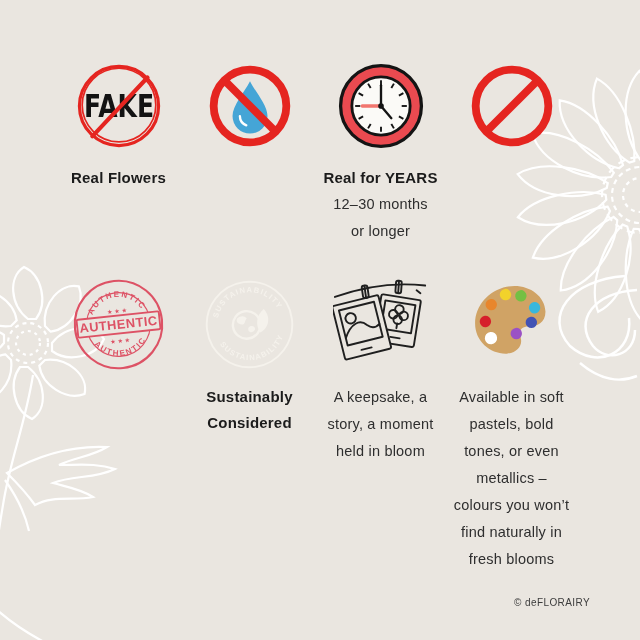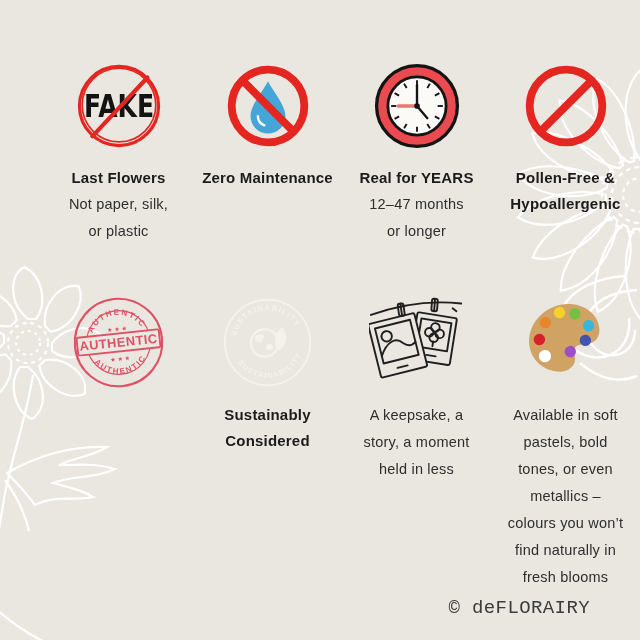--- a/index.html
+++ b/index.html
@@ -5,35 +5,35 @@
   html,body { margin:0; padding:0; }
   body {
     width:640px; height:640px; position:relative; overflow:hidden;
     background:#eae6e0;
     font-family:"Liberation Sans", sans-serif;
   }
   .decor { position:absolute; z-index:0; pointer-events:none; }
   .decor path, .decor circle { stroke:#ffffff; fill:none; }
   .grid {
     position:absolute; left:53px; top:58px; width:524px; z-index:1;
-    display:grid; grid-template-columns:repeat(4,131px); grid-template-rows:219px auto;gap:18px;
+    display:grid; grid-template-columns:repeat(4,131px); grid-template-rows:219px auto;
   }
   .cell { display:flex; flex-direction:column; align-items:center; }
   .icon-box { height:95px; width:95px; display:flex; align-items:center; justify-content:center; margin-bottom:12px; flex:0 0 auto; }
   .title {
     font-size:15px; font-weight:700; color:#1b1b1b; line-height:26px;
     white-space:pre-line; text-align:center; width:190px; letter-spacing:0.2px; flex:0 0 auto;
   }
   .body-text {
     font-size:14.5px; font-weight:400; color:#2e2e2e; line-height:27px;
     white-space:pre-line; text-align:center; width:190px; letter-spacing:0.2px;
   }
   .footer {
     position:absolute; right:50px; top:597px; z-index:1;
-    font-family:Liberation Mono, monospace; font-size:19px; color:#3c3c3c; letter-spacing:0.4px;
+    font-family:Liberation Sans, sans-serif; font-size:10px; color:#3c3c3c; letter-spacing:0.4px;
   }
 </style>
 </head>
 <body>
 
 <svg class="decor" style="right:-55px; top:30px;" width="270" height="330" viewBox="0 0 270 330">
   <defs>
     <path id="dpetal" d="M34,0 C58,-20 102,-24 124,-5 C104,14 60,16 34,5 Z"></path>
   </defs>
   <g stroke-width="2.2">
@@ -92,35 +92,32 @@
     <div class="icon-box">
       <svg width="92" height="92" viewBox="0 0 100 100">
         <g fill="none" stroke="#e52520">
           <circle cx="50" cy="50" r="43" stroke-width="3.5"></circle>
           <circle cx="50" cy="49" r="40" stroke-width="1.8"></circle>
         </g>
         <text transform="translate(50,62) scale(0.8,1)" text-anchor="middle" font-size="34" font-weight="bold" fill="#131313" font-family="DejaVu Sans, sans-serif">FAKE</text>
         <line x1="21" y1="83" x2="81" y2="19" stroke="#e52520" stroke-width="4.5" stroke-linecap="round"></line>
       </svg>
     </div>
-    <div class="title">Last Flowers</div>
-    <div class="body-text">Not paper, silk,
-or plastic</div>
+    <div class="title">Real Flowers</div>
   </div>
 
   <div class="cell">
     <div class="icon-box">
       <svg width="92" height="92" viewBox="0 0 100 100">
         <path d="M50,23 C56,35 69,49 69,61 A19,19 0 0 1 31,61 C31,49 44,35 50,23 Z" fill="#45a5d6"></path>
         <path d="M39,61 a11,11 0 0 0 7,10" stroke="#ffffff" stroke-width="2.5" fill="none" stroke-linecap="round"></path>
         <circle cx="50" cy="50" r="39.5" fill="none" stroke="#e52520" stroke-width="8.5"></circle>
         <line x1="24" y1="24" x2="76" y2="76" stroke="#e52520" stroke-width="8.5"></line>
       </svg>
     </div>
-    <div class="title">Zero Maintenance</div>
   </div>
 
   <div class="cell">
     <div class="icon-box">
       <svg width="94" height="94" viewBox="0 0 100 100">
         <circle cx="50" cy="50" r="43" fill="#ea4a50" stroke="#141414" stroke-width="3.5"></circle>
         <circle cx="50" cy="50" r="31" fill="#fbfaf7" stroke="#141414" stroke-width="3"></circle>
         <g stroke="#141414" stroke-width="2">
           <line x1="50" y1="22.5" x2="50" y2="28" transform="rotate(0 50 50)"></line>
           <line x1="50" y1="22.5" x2="50" y2="28" transform="rotate(30 50 50)"></line>
@@ -135,33 +132,31 @@
           <line x1="50" y1="22.5" x2="50" y2="28" transform="rotate(300 50 50)"></line>
           <line x1="50" y1="22.5" x2="50" y2="28" transform="rotate(330 50 50)"></line>
         </g>
         <line x1="50" y1="50" x2="30" y2="50" stroke="#f2766f" stroke-width="3.5" stroke-linecap="round"></line>
         <line x1="50" y1="50" x2="50" y2="28" stroke="#141414" stroke-width="2.5" stroke-linecap="round"></line>
         <line x1="50" y1="50" x2="61" y2="63" stroke="#141414" stroke-width="2.5" stroke-linecap="round"></line>
         <circle cx="50" cy="50" r="3" fill="#141414"></circle>
       </svg>
     </div>
     <div class="title">Real for YEARS</div>
-    <div class="body-text">12–47 months
+    <div class="body-text">12–30 months
 or longer</div>
   </div>
 
   <div class="cell">
     <div class="icon-box">
       <svg width="92" height="92" viewBox="0 0 100 100">
         <circle cx="50" cy="50" r="39.5" fill="none" stroke="#e52520" stroke-width="8.5"></circle>
         <line x1="77" y1="23" x2="23" y2="77" stroke="#e52520" stroke-width="8.5"></line>
       </svg>
     </div>
-    <div class="title">Pollen-Free &amp;
-Hypoallergenic</div>
   </div>
 
   <div class="cell">
     <div class="icon-box">
       <svg width="95" height="95" viewBox="0 0 100 100">
         <defs>
           <path id="authTop" d="M21,50 A29,29 0 0 1 79,50"></path>
           <path id="authBot" d="M17,50 A33,33 0 0 0 83,50"></path>
         </defs>
         <g transform="rotate(-6 50 50)">
@@ -238,21 +233,21 @@
           <g transform="translate(69,11) rotate(4)">
             <rect x="-3" y="-7" width="6" height="13" rx="2"></rect>
             <line x1="0" y1="-7" x2="0" y2="6"></line>
           </g>
           <path d="M88,14 l4,3"></path>
         </g>
       </svg>
     </div>
     <div class="body-text">A keepsake, a
 story, a moment
-held in less</div>
+held in bloom</div>
   </div>
 
   <div class="cell">
     <div class="icon-box">
       <svg width="95" height="95" viewBox="0 0 100 100">
         <g transform="rotate(-6 50 50)">
           <path d="M49,10 C70,8 88,22 87,40 C86,52 76,55 68,54 C61,53 56,57 58,64 C60,72 54,80 42,80 C25,79 10,64 12,45 C14,26 30,12 49,10 Z" fill="#d0a365"></path>
           <circle cx="23" cy="44" r="6" fill="#d6202b"></circle>
           <circle cx="31" cy="27" r="6" fill="#e8862c"></circle>
           <circle cx="47" cy="18" r="6" fill="#f2d22b"></circle>

